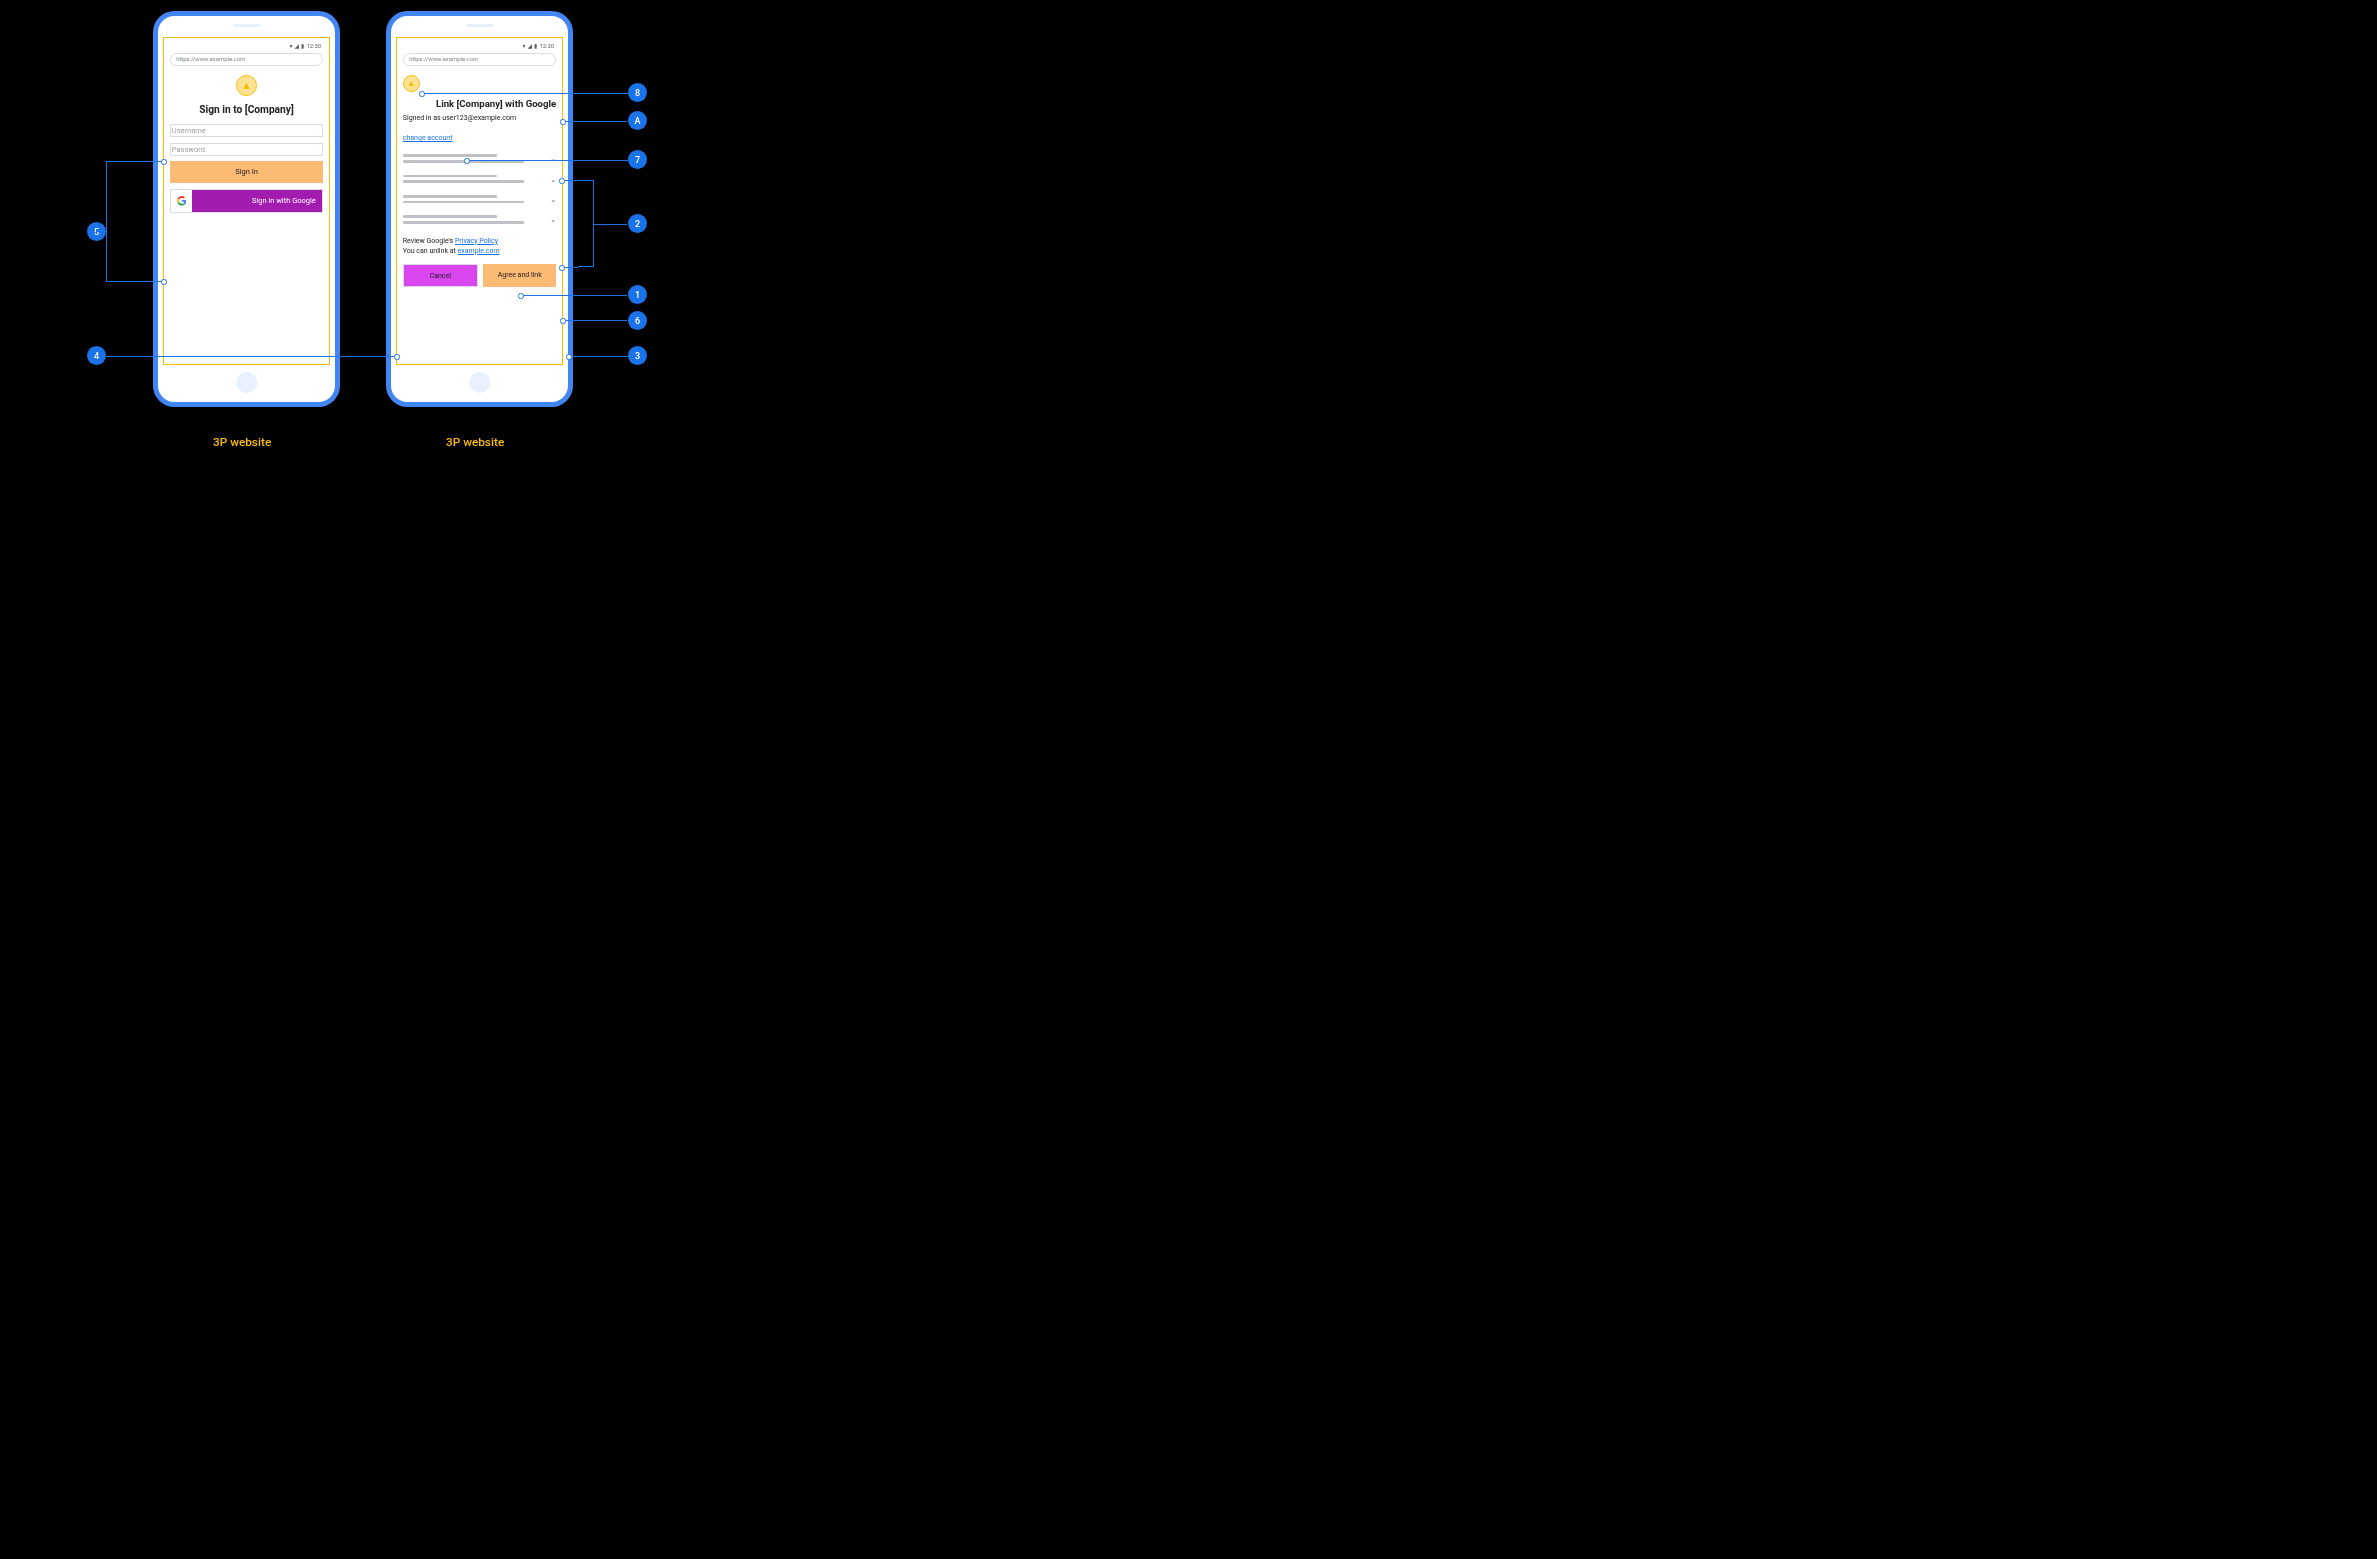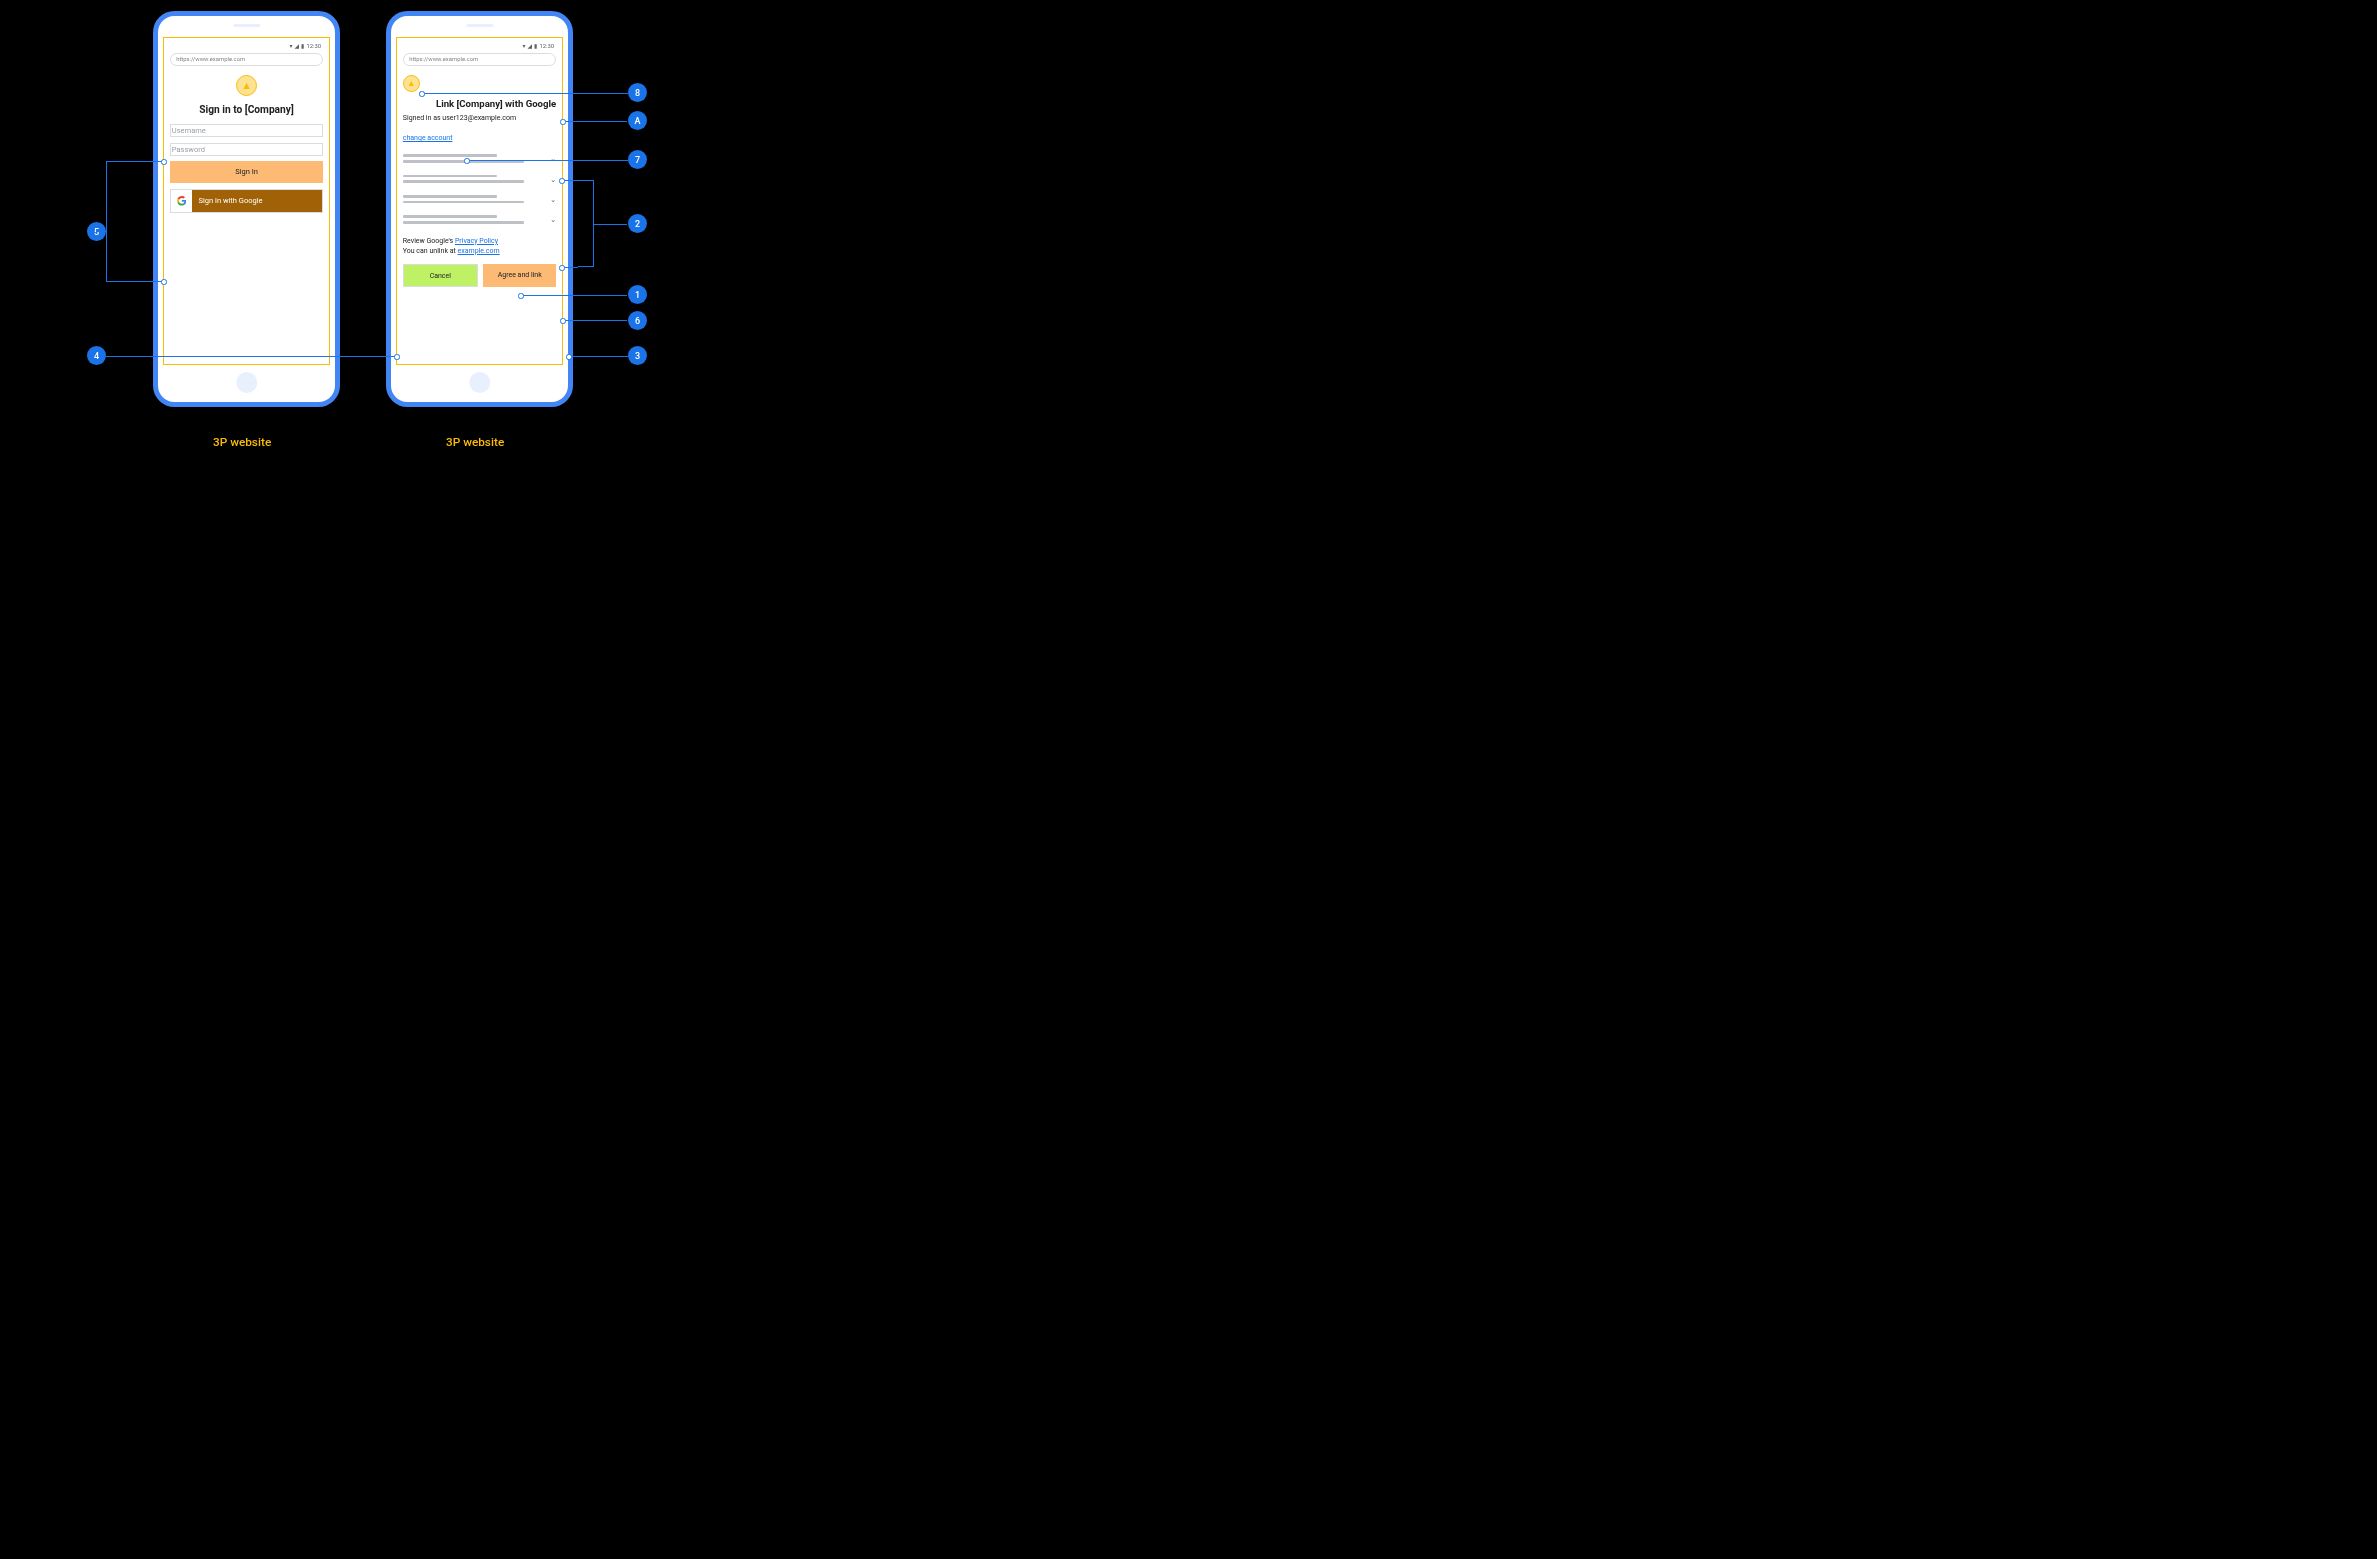--- a/index.html
+++ b/index.html
@@ -103,24 +103,24 @@
 }
 .g-icon {
   width: 21.4px;
   background: #fff;
   display: flex;
   align-items: center; justify-content: center;
 }
 .g-icon svg { width: 9.6px; height: 9.6px; }
 .g-label {
   flex: 1;
-  background: #a16207;
+  background: #a21caf;
   color: #fff;
   padding: 6.4px;
-  text-align: left;
+  text-align: right;
   font-size: 7.5px;
 }
 .signed-in { font-size: 7px; color: #202124; margin-bottom: 10px; }
 .link { color: #1a73e8; text-decoration: underline; font-size: 7px; cursor: pointer; }
 .perm-list { margin: 7.5px 0 5.4px; }
 .perm-item {
   display: flex;
   justify-content: space-between;
   align-items: flex-start;
   padding: 4.3px 0;
@@ -131,21 +131,21 @@
   background: #bdc1c6;
   border-radius: 1.1px;
   margin-bottom: 3.2px;
 }
 .bar-s { width: 66%; }
 .bar-l { width: 85%; }
 .chevron { color: #5f6368; font-size: 7.5px; margin-left: 4.3px; }
 .footer-text { font-size: 7px; color: #202124; margin-bottom: 2.1px; }
 .btn-row { display: flex; gap: 5.4px; margin-top: 9.6px; }
 .btn-row .btn { flex: 1; margin-bottom: 0; font-size: 7px; }
-.btn-outline { border: 0.5px solid #dadce0; background: #bef264; color: #202124; }
+.btn-outline { border: 0.5px solid #dadce0; background: #d946ef; color: #202124; }
 .callout {
   position: absolute;
   width: 19px; height: 19px;
   background: #1a73e8;
   color: #fff;
   border-radius: 50%;
   display: flex;
   align-items: center; justify-content: center;
   font-size: 9px;
   font-weight: 500;

